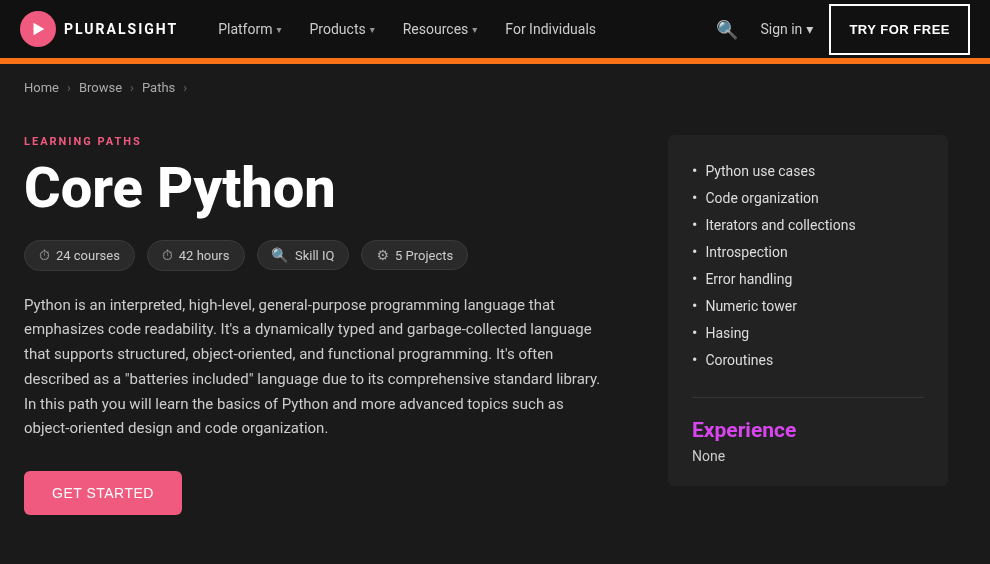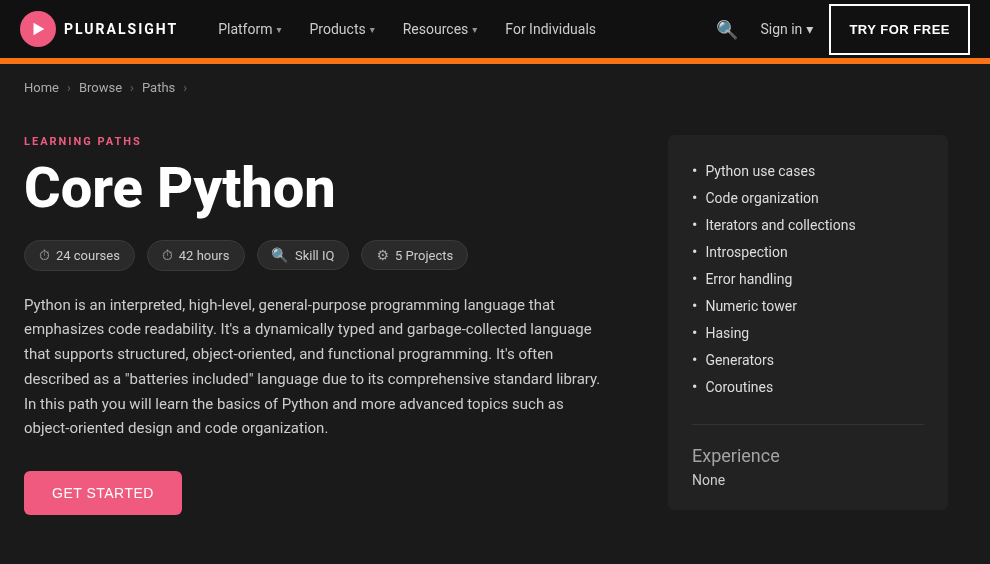--- a/index.html
+++ b/index.html
@@ -207,23 +207,23 @@
       content: '•';
       color: #ddd;
       font-size: 16px;
     }
     .experience-section {
       margin-top: 24px;
       padding-top: 20px;
       border-top: 1px solid #333;
     }
     .experience-title {
-      font-size: 18px;
-      font-weight: 400;
-      color: #a3a3a3;
+      font-size: 21px;
+      font-weight: 700;
+      color: #d946ef;
       margin-bottom: 6px;
     }
     .experience-value {
       font-size: 14px;
       color: #ccc;
     }
   </style>
 </head>
 <body>
 
@@ -308,21 +308,20 @@
     <div class="topics-card">
       <ul class="topics-list">
 
       <li>Python use cases</li>
           <li>Code organization</li>
           <li>Iterators and collections</li>
           <li>Introspection</li>
           <li>Error handling</li>
           <li>Numeric tower</li>
           <li>Hasing</li>
-          <li>Generators</li>
           <li>Coroutines</li>
         </ul>
       <div class="experience-section">
         <div class="experience-title">Experience</div>
         <div class="experience-value">None</div>
       </div>
     </div>
   </div>
 </div>
 

